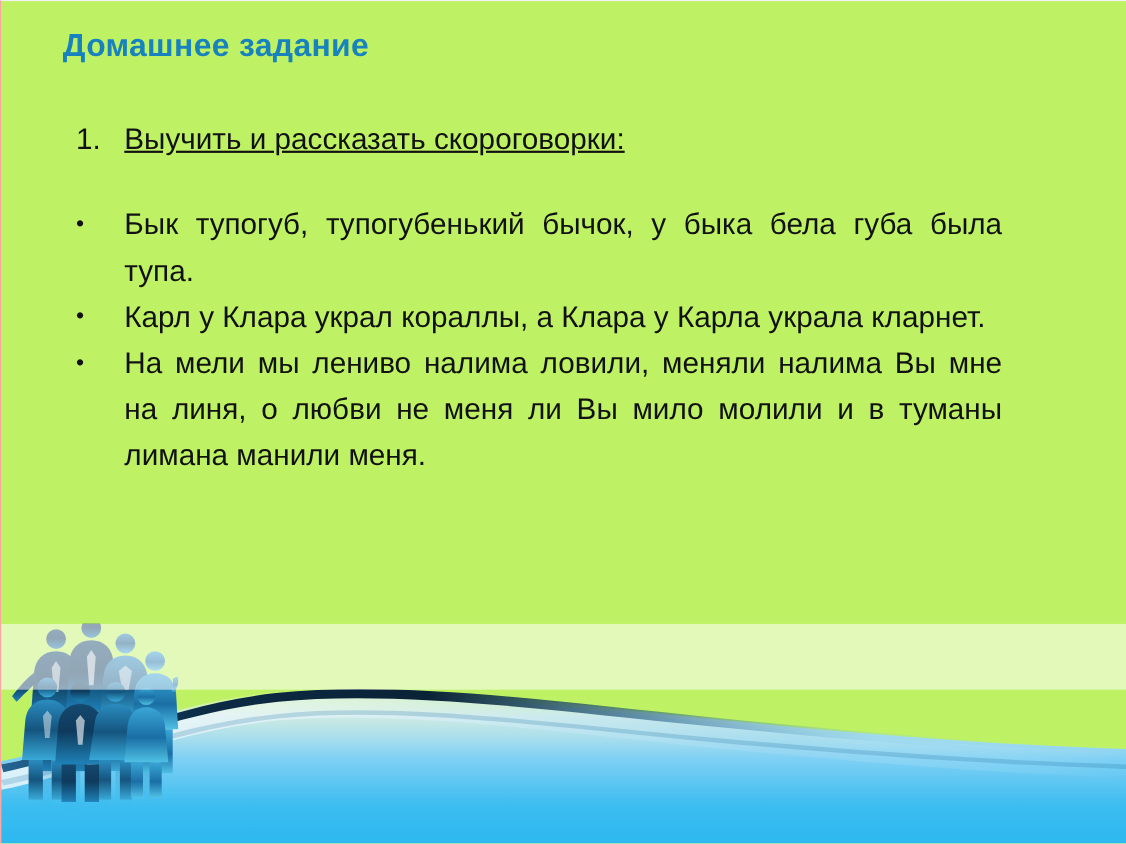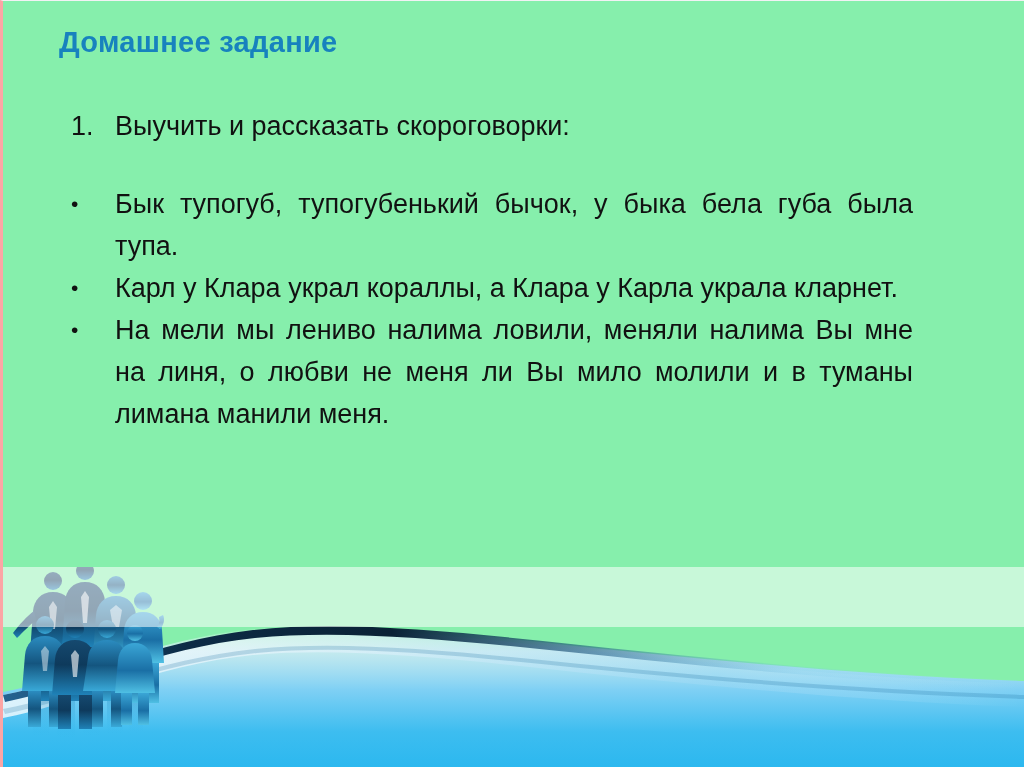--- a/index.html
+++ b/index.html
@@ -8,24 +8,24 @@
     padding: 0;
     background: #ffffff;
   }
   body {
     font-family: "Liberation Sans", sans-serif;
   }
   .slide {
     position: relative;
     width: 1024px;
     height: 767px;
-    background: #86efac;
+    background: #bef264;
     overflow: hidden;
     border-top: 1px solid #f2f2f4;
-    border-left: 3px solid #fca5a5;
+    border-left: 1px solid #fca5a5;
     box-sizing: border-box;
   }
 
   
   .slide-title {
     position: absolute;
     left: 56px;
     top: 24px;
     width: 880px;
     font-size: 29px;
@@ -63,21 +63,21 @@
   .marker.bullet-dot {
     font-size: 21px;
     line-height: 42px;
   }
   .row-text {
     flex: 1 1 auto;
     text-align: justify;
     text-justify: inter-word;
     color: #111111;
   }
-  .row-numbered .row-text { text-align: left; }
+  .row-numbered .row-text { text-align: left; text-decoration: underline; }
   .row-gap { height: 36px; }
 
   
   .artwork {
     position: absolute;
     left: 0;
     bottom: 0;
     width: 1024px;
     height: 200px;
     pointer-events: none;

